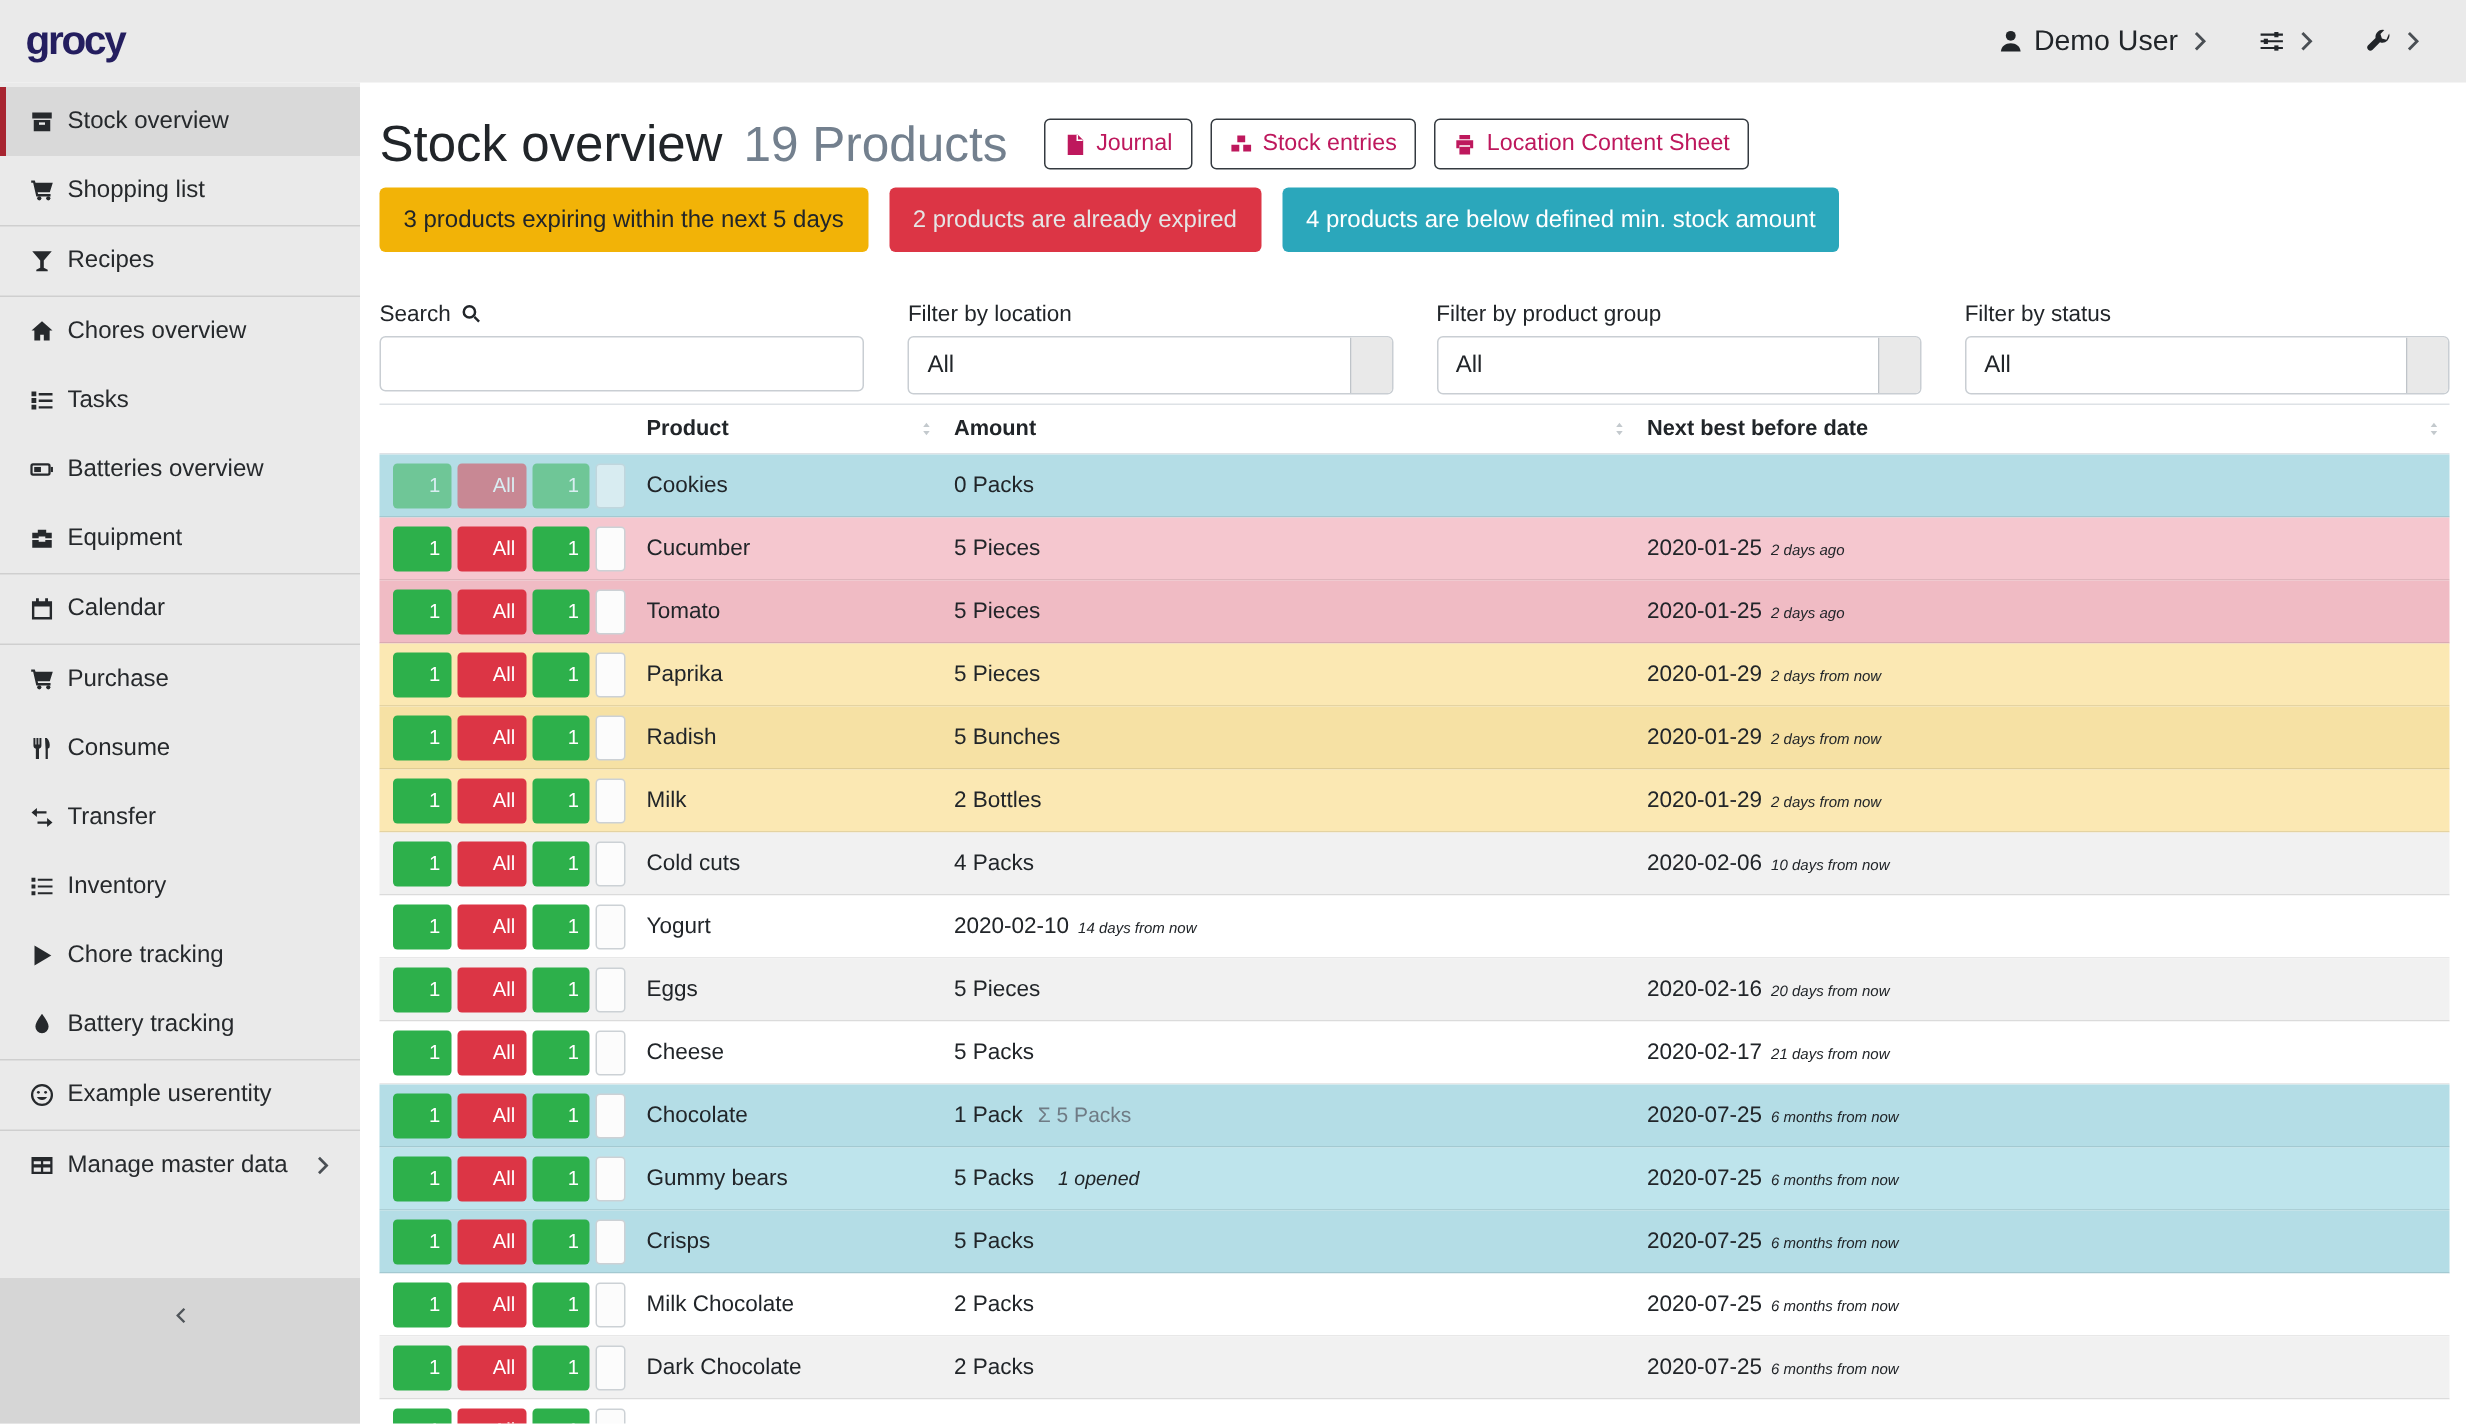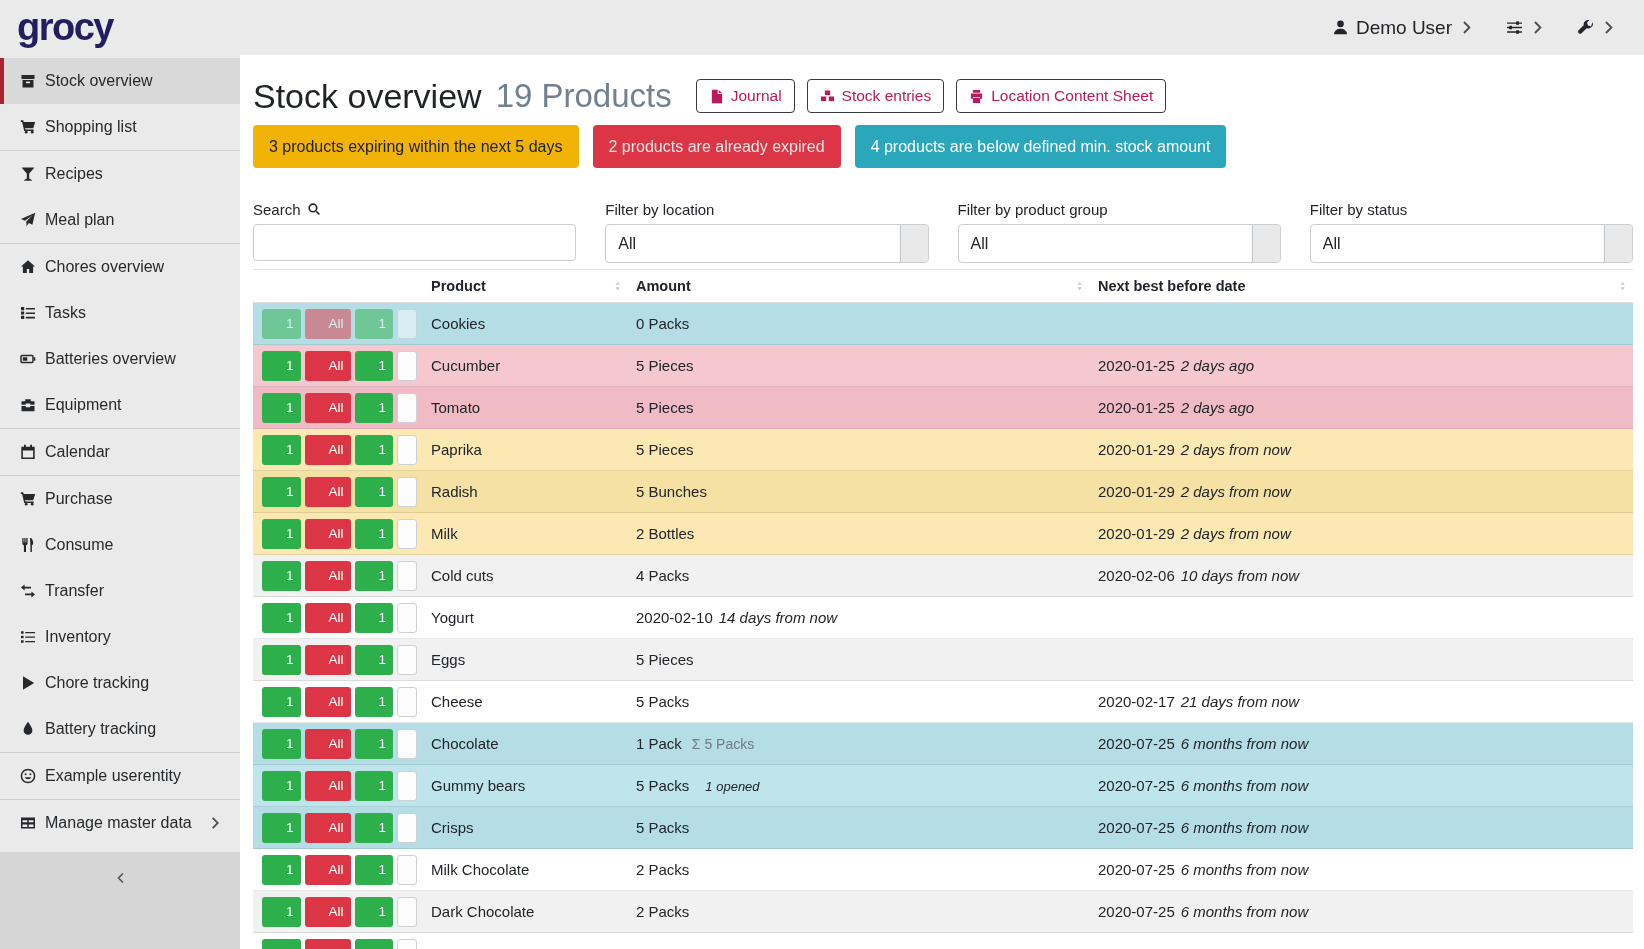--- a/index.html
+++ b/index.html
@@ -6,21 +6,21 @@
   body{
     width:1644px;height:949px;overflow:hidden;position:relative;
     font-family:"Liberation Sans","DejaVu Sans",sans-serif;
     background:#ffffff;color:#212529;
   }
   .ic{width:1em;height:1em;display:inline-block;vertical-align:-0.12em;fill:currentColor;}
 
   
   #topbar{position:absolute;left:0;top:0;width:1644px;height:55px;background:#eaeaea;z-index:5;
     display:flex;align-items:center;justify-content:space-between;}
-  #logo{font-size:38px;font-weight:bold;color:#241e5f;letter-spacing:-1.5px;padding-left:17px;}
+  #logo{font-size:27px;font-weight:bold;color:#241e5f;letter-spacing:-1.5px;padding-left:17px;}
   #topbar-right{display:flex;align-items:center;gap:30px;padding-right:26px;font-size:19px;}
   .tb-menu{display:flex;align-items:center;gap:7px;cursor:pointer;color:#212529;}
   .tb-menu .ic{font-size:17px;}
   .tb-chev{font-size:11px;color:#4a4f54;}
 
   
   #sidebar{position:absolute;left:0;top:55px;width:240px;bottom:0;background:#eaeaea;}
   #sidebar-nav{padding-top:3px;}
   .sb-item{height:46px;display:flex;align-items:center;gap:9px;padding:0 16px;font-size:16px;
     color:#26292c;cursor:pointer;border-left:4px solid transparent;}
@@ -80,21 +80,21 @@
   .c-act{display:flex;gap:4px;align-items:center;padding-left:9px;}
   .abtn{height:30px;border:none;border-radius:3px;color:#fff;display:inline-flex;align-items:center;
     gap:4px;font-size:13.5px;font-family:inherit;padding:0 7px;cursor:pointer;}
   .abtn .ic{font-size:13px;}
   .abtn.green{background:#2db04b;}
   .abtn.red{background:#dc3545;}
   .abtn.dots{background:#fcfcfc;border:1px solid #ccd1d5;color:#495057;width:20px;padding:0;justify-content:center;}
   .trow.faded .abtn{opacity:0.5;}
   .agg{color:#6f7b85;font-size:14px;margin-left:10px;}
   .opened{font-style:italic;font-size:13px;margin-left:6px;}
-  .rel{font-style:italic;font-size:15px;margin-left:6px;color:#212529;}
+  .rel{font-style:italic;font-size:10px;margin-left:6px;color:#212529;}
 </style>
 </head>
 <body>
 
 <div id="topbar">
   <div id="logo">grocy</div>
   <div id="topbar-right">
     <div class="tb-menu">
       <span class="ic"><svg class="ic" viewBox="0 0 16 16" style="width:100%;height:100%">
             <circle cx="8" cy="4.6" r="3.1"></circle>
@@ -143,26 +143,20 @@
             <path d="M.8 1.3h2.4l.5 1.6h11.5l-2 6.3H5.1l.3 1.2h8.3v1.6H4.2L2.1 2.9H.8z"></path>
           </svg></span>
     <span>Shopping list</span>
   </div>
       <div class="sb-divider"></div>
       <div class="sb-item">
     <span class="ic"><svg class="ic" viewBox="0 0 16 16" style="width:100%;height:100%">
             <path d="M1.5 1.5h13L9.2 7.6v4.9l2.6 1.4v.9H4.2v-.9l2.6-1.4V7.6z"></path>
           </svg></span>
     <span>Recipes</span>
-  </div>
-      <div class="sb-item">
-    <span class="ic"><svg class="ic" viewBox="0 0 16 16" style="width:100%;height:100%">
-            <path d="M15.2.8 1 6.9l3.9 1.9 7.6-5.6-6.2 6.4.2 4.6 2.3-3.2 3.6 1.8z"></path>
-          </svg></span>
-    <span>Meal plan</span>
   </div>
       <div class="sb-divider"></div>
       <div class="sb-item">
     <span class="ic"><svg class="ic" viewBox="0 0 16 16" style="width:100%;height:100%">
             <path d="M8 1.2 1 7.4h1.9V14h3.9v-3.9h2.4V14h3.9V7.4H15z"></path>
           </svg></span>
     <span>Chores overview</span>
   </div>
       <div class="sb-item">
     <span class="ic"><svg class="ic" viewBox="0 0 16 16" style="width:100%;height:100%">
@@ -590,20 +584,23 @@
         <span>1</span>
       </button>
       <button class="abtn dots">
         <span class="ic"></span>
       </button>
     </div>
     <div class="cell c-prod">Eggs</div>
     <div class="cell c-amt">
       <span>5 Pieces</span><span class="agg"></span><span class="opened"></span>
     </div>
+    <div class="cell c-date">
+      <span>2020-02-16</span><span class="rel">20 days from now</span>
+    </div>
   </div>
         <div class="trow st-none">
     <div class="cell c-act">
       <button class="abtn green">
         <span class="ic"></span>
         <span>1</span>
       </button>
       <button class="abtn red">
         <span class="ic"></span>
         <span>All</span>

